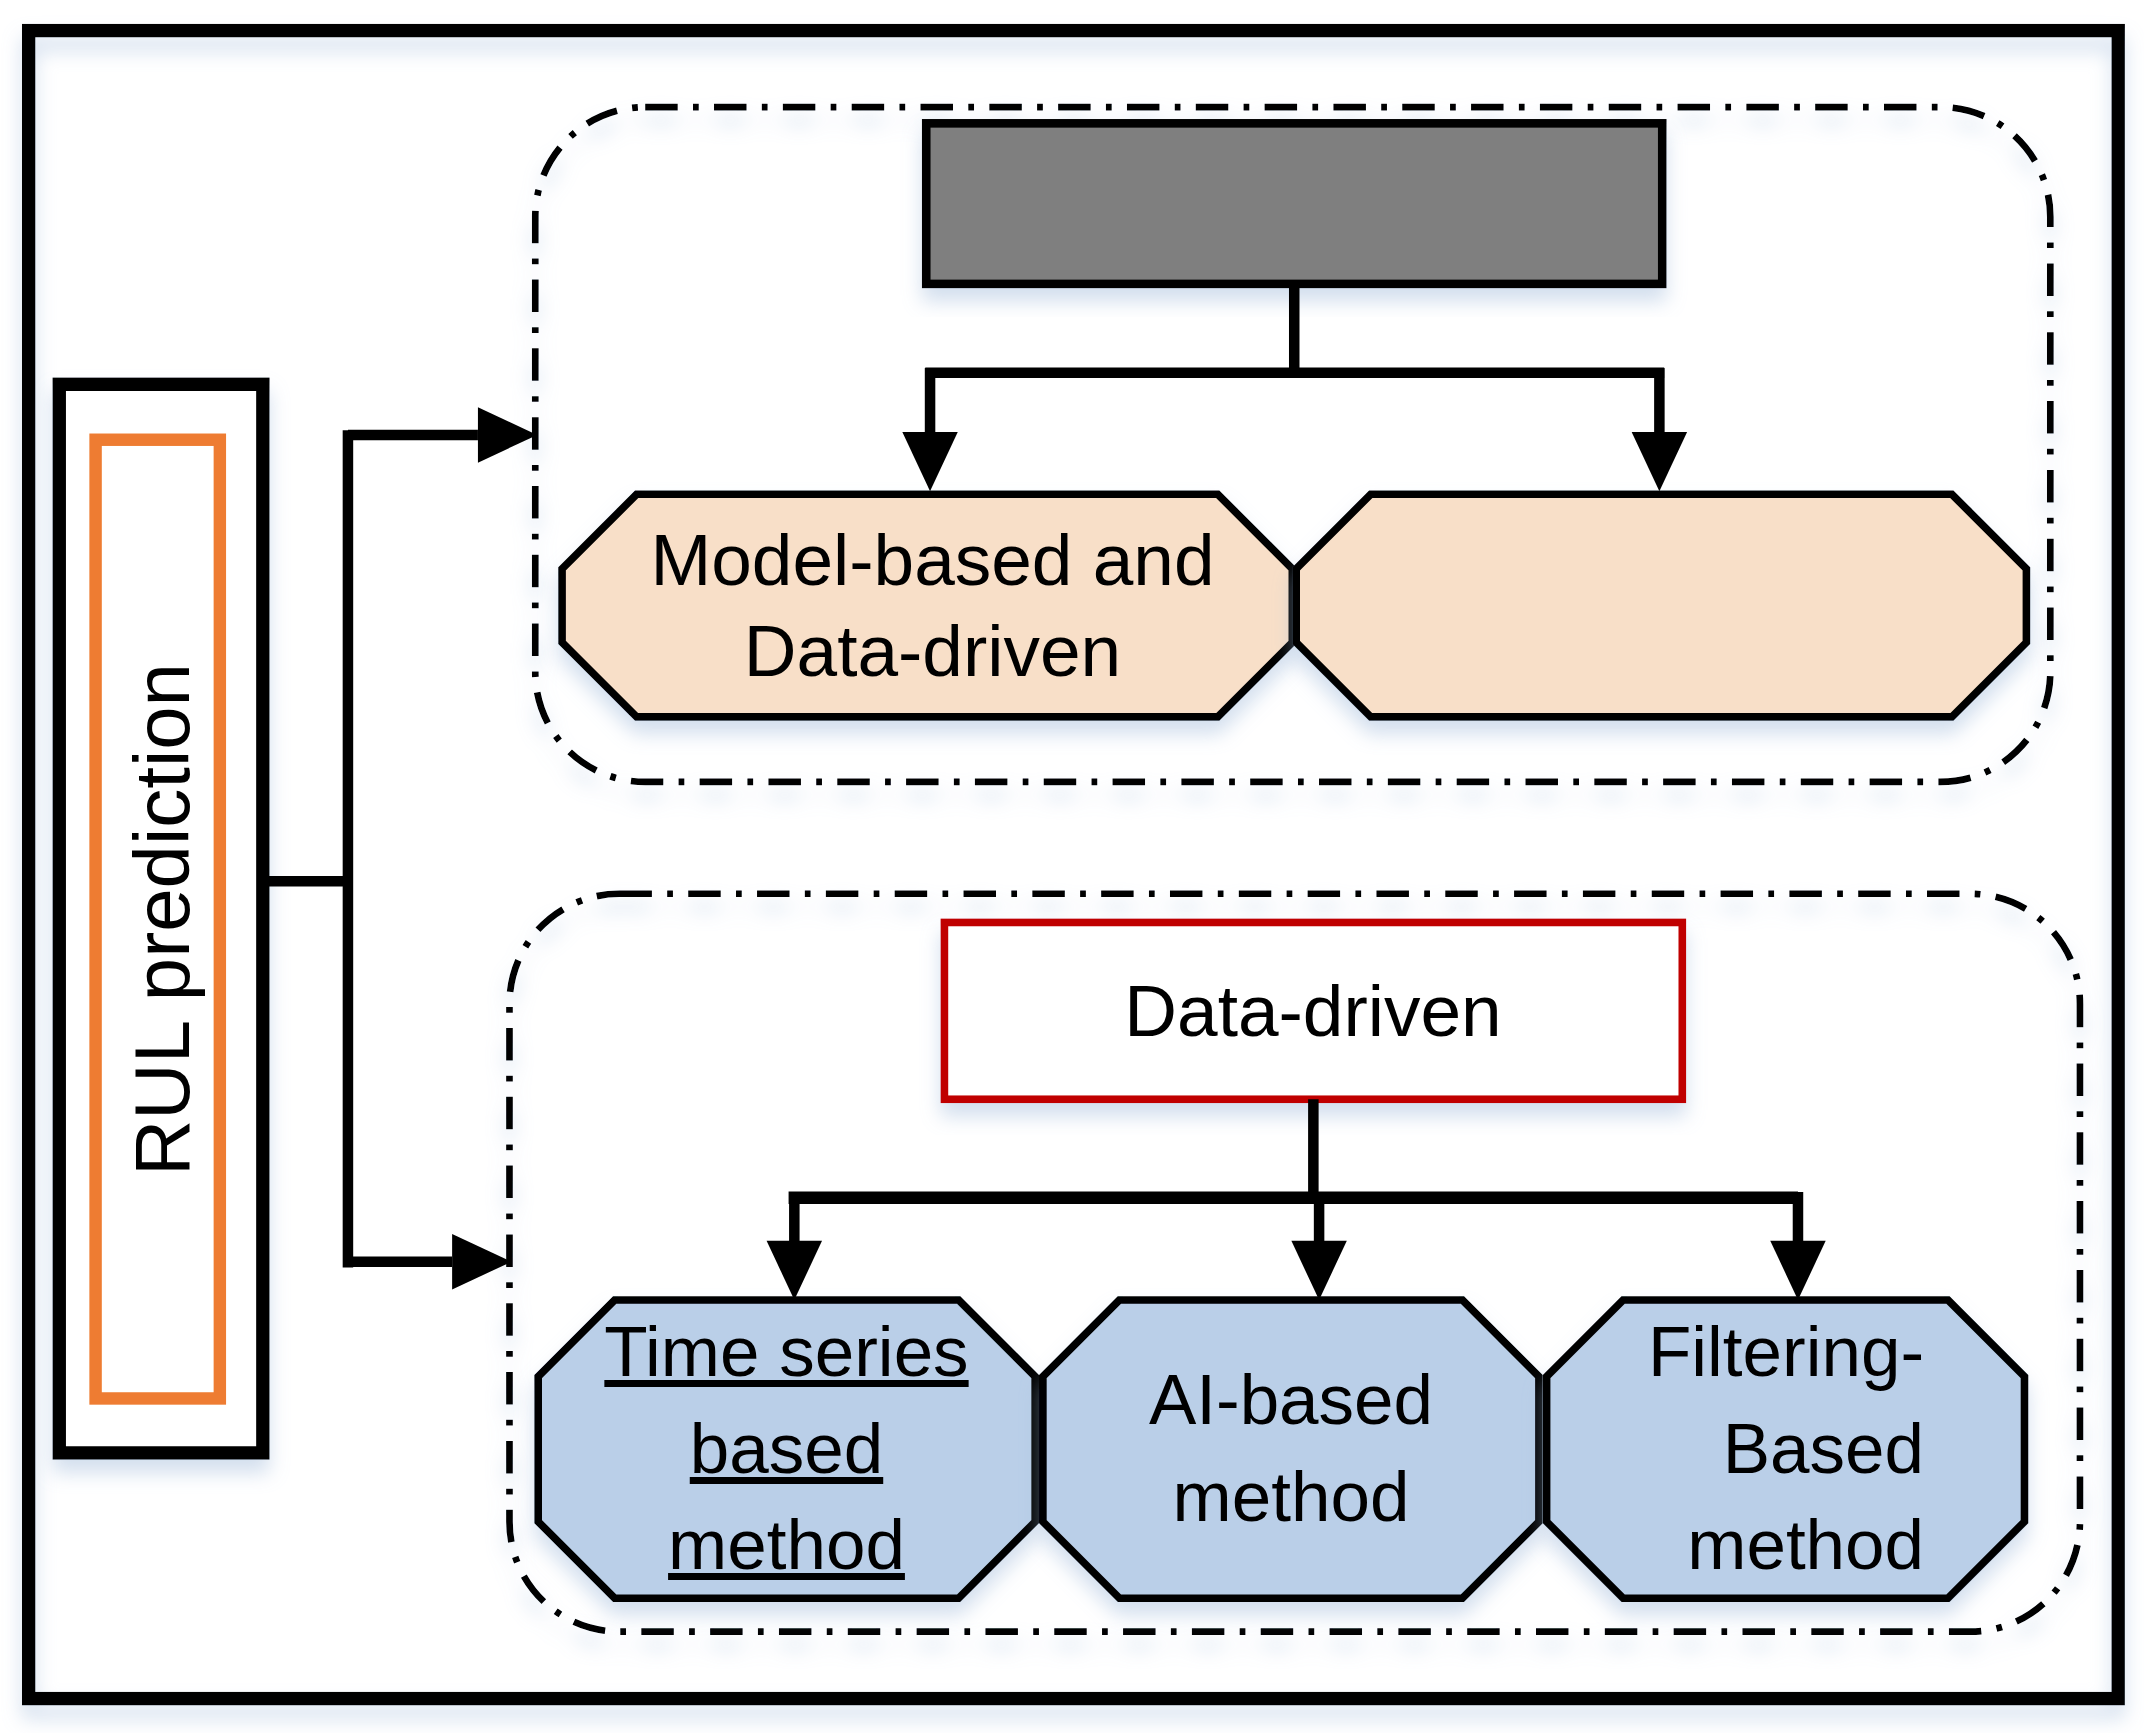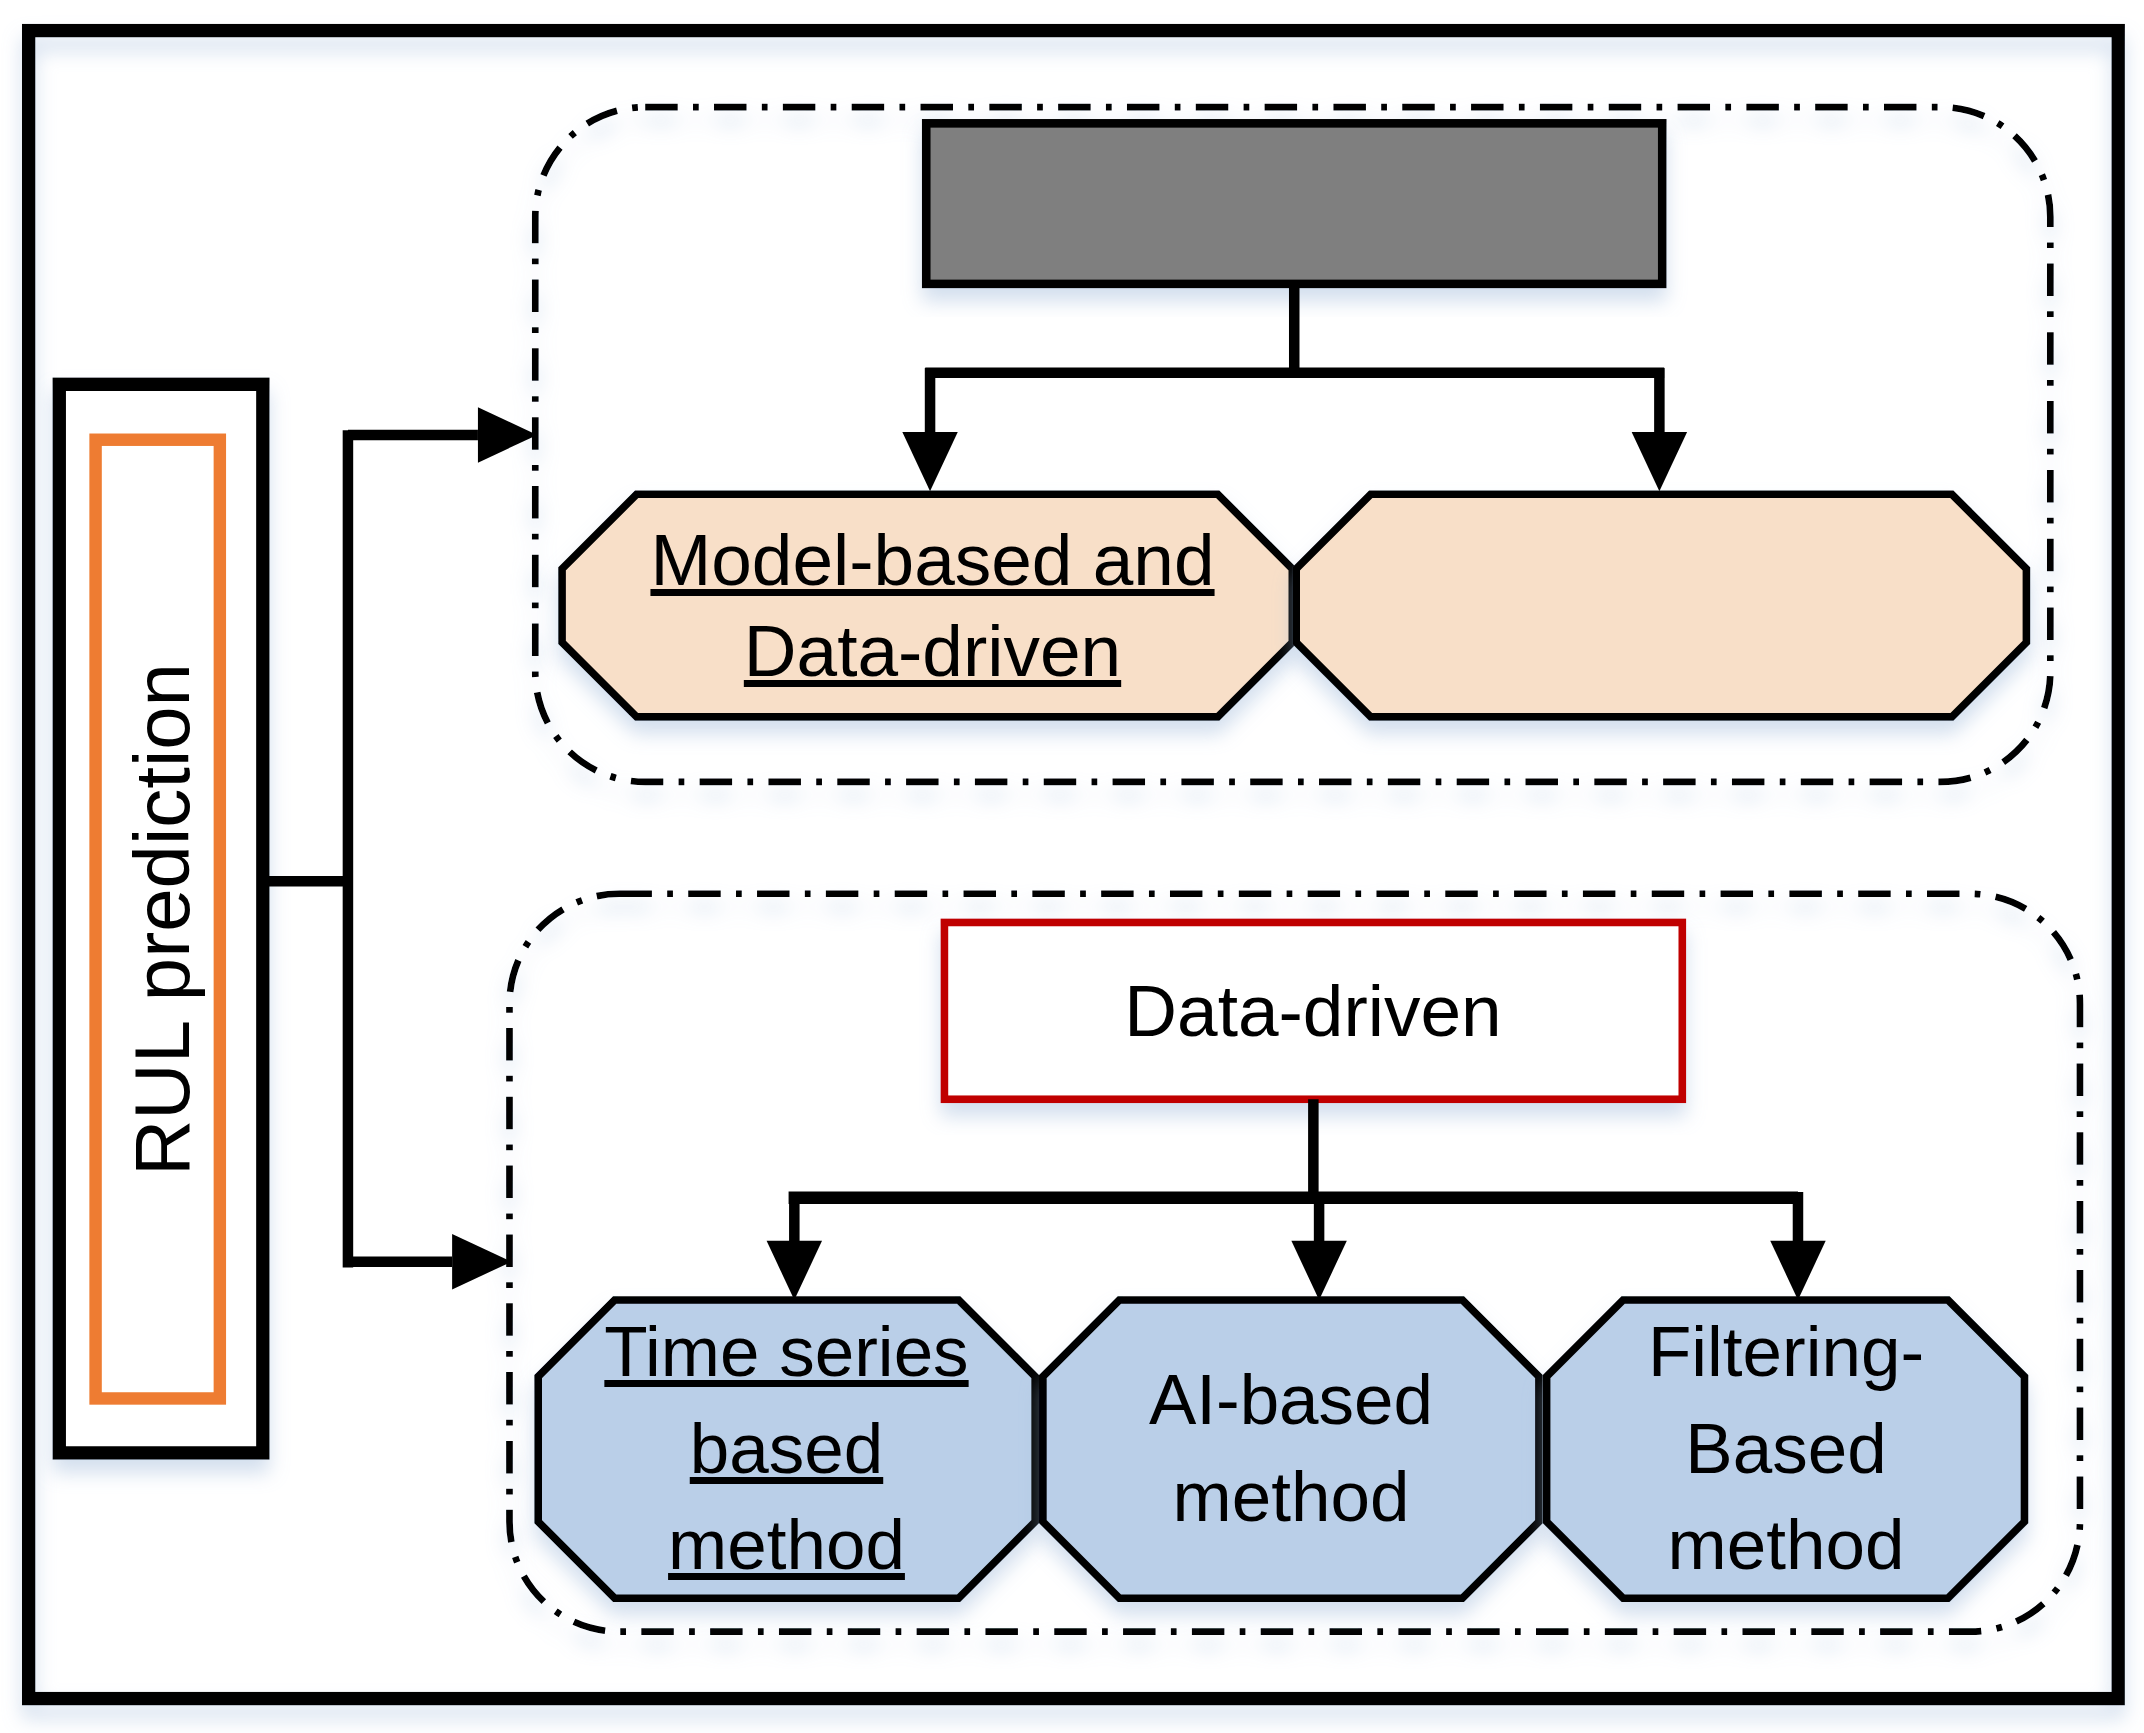--- a/index.html
+++ b/index.html
@@ -14,28 +14,28 @@
   #shapes{position:absolute;left:0;top:0;width:100%;height:100%;}
   .label{
     position:absolute;
     display:flex;align-items:center;justify-content:center;
     text-align:center;
     white-space:pre-line;
     color:#000;
     line-height:1.28;
   }
   .lbl-hybrid{left:926px;top:123px;width:736px;height:161px;font-size:75px;color:#000;}
-  .lbl-oct-top{font-size:73px;line-height:1.24;text-decoration:underline;}
+  .lbl-oct-top{font-size:73px;line-height:1.24;}
   .lbl-model{left:572px;top:494px;width:721px;height:223px;}
   .lbl-diff{left:1296px;top:494px;width:721px;height:223px;}
   .lbl-datadriven{left:944px;top:922px;width:738px;height:177px;font-size:73px;}
   .lbl-oct-blue{font-size:71px;line-height:1.36;}
   .lbl-time{left:538px;top:1300px;width:497px;height:298px;text-decoration:underline;}
   .lbl-ai{left:1043px;top:1300px;width:496px;height:298px;}
-  .lbl-filter{left:1547px;top:1300px;width:478px;height:298px;}
+  .lbl-filter{left:1547px;top:1300px;width:478px;height:298px;text-align:right;}
   .lbl-rul{
     left:162px;top:919px;width:956px;height:205px;
     margin-left:-478px;margin-top:-102px;
     transform:rotate(-90deg);
     font-size:78px;
   }
 </style>
 </head>
 <body>
 

